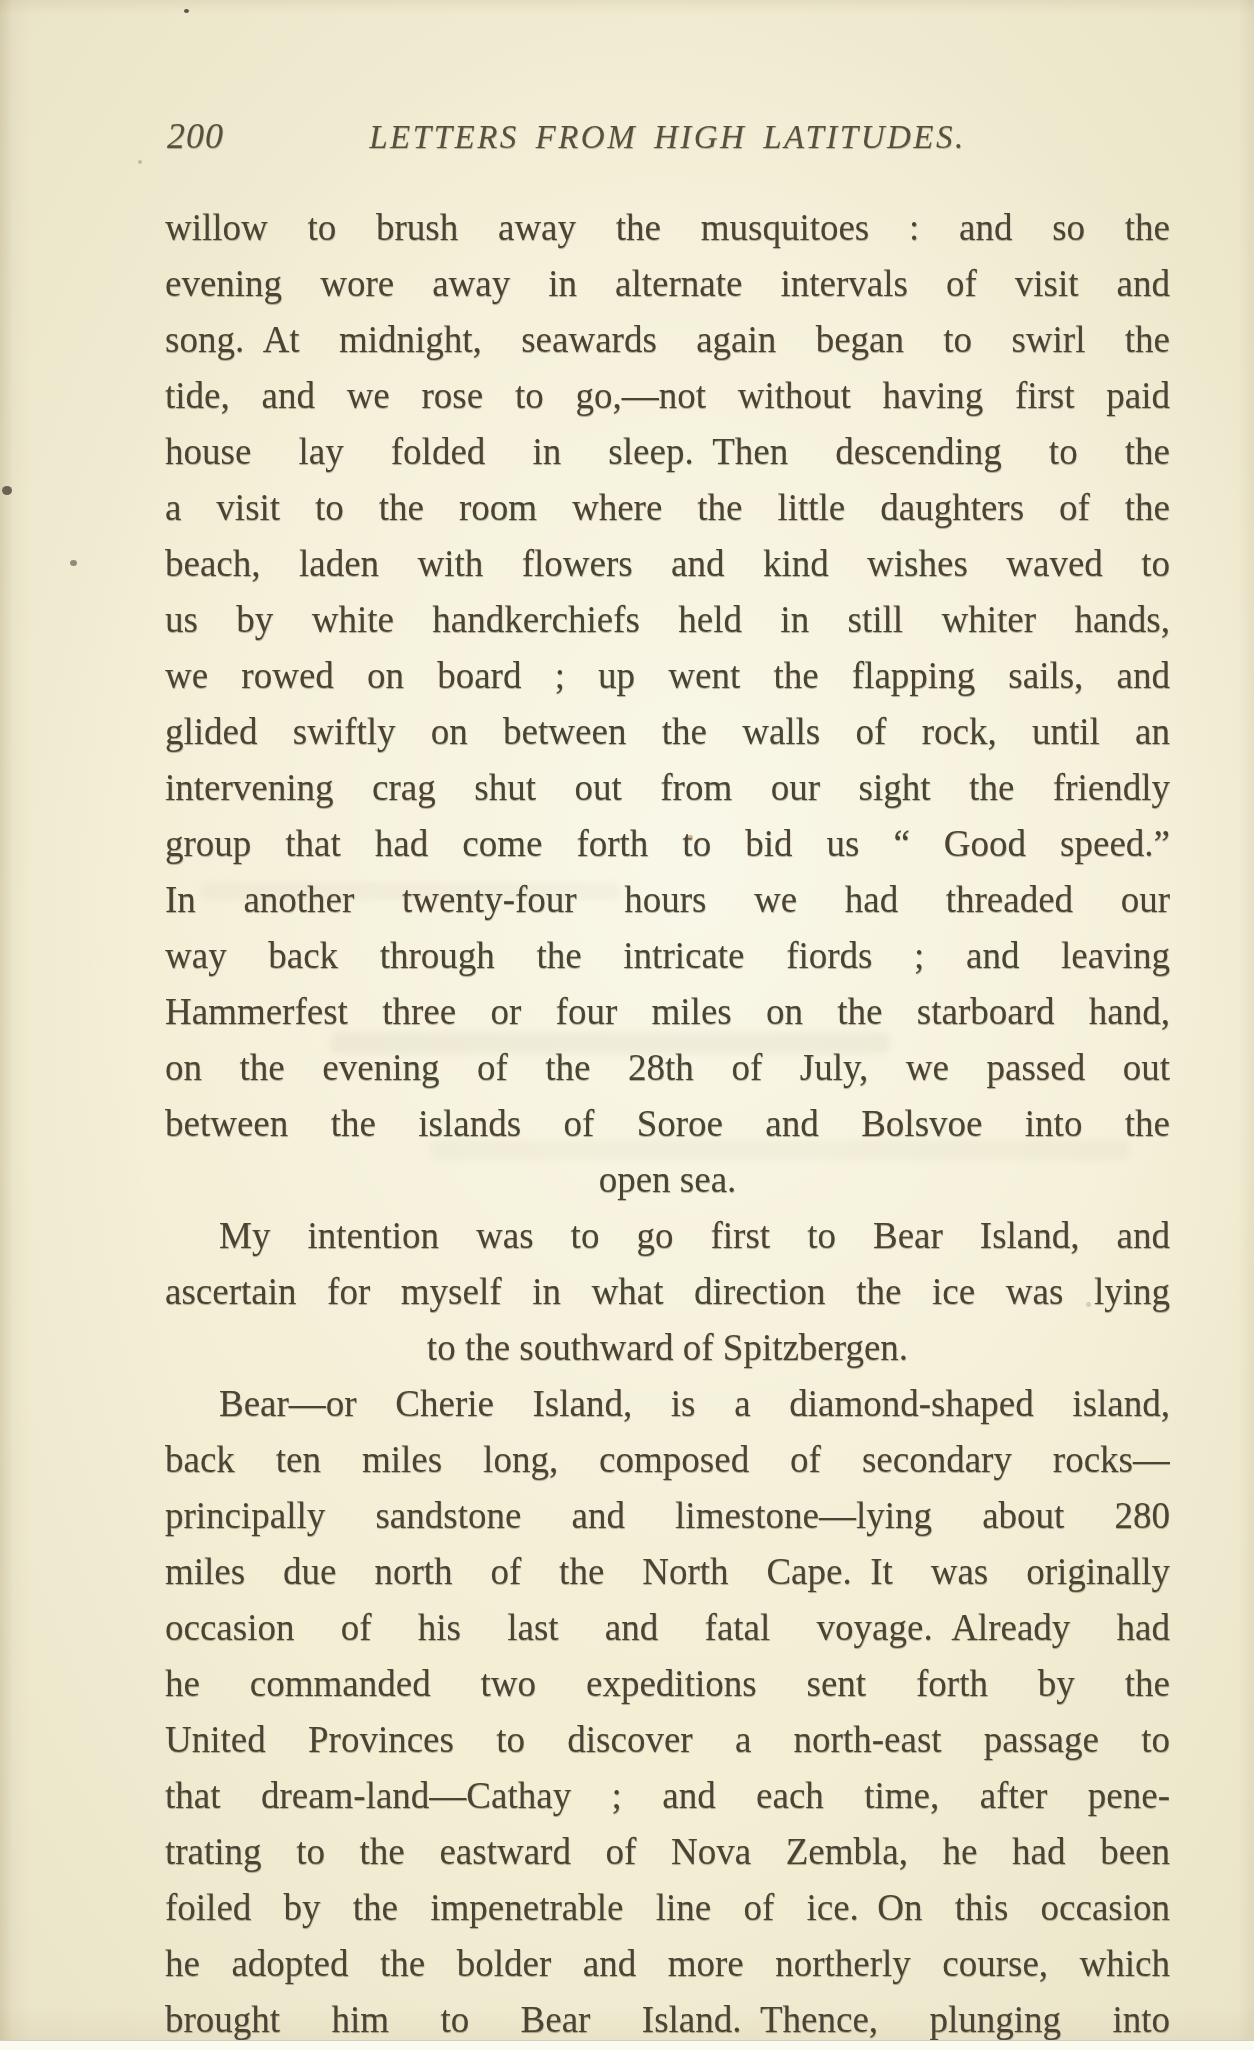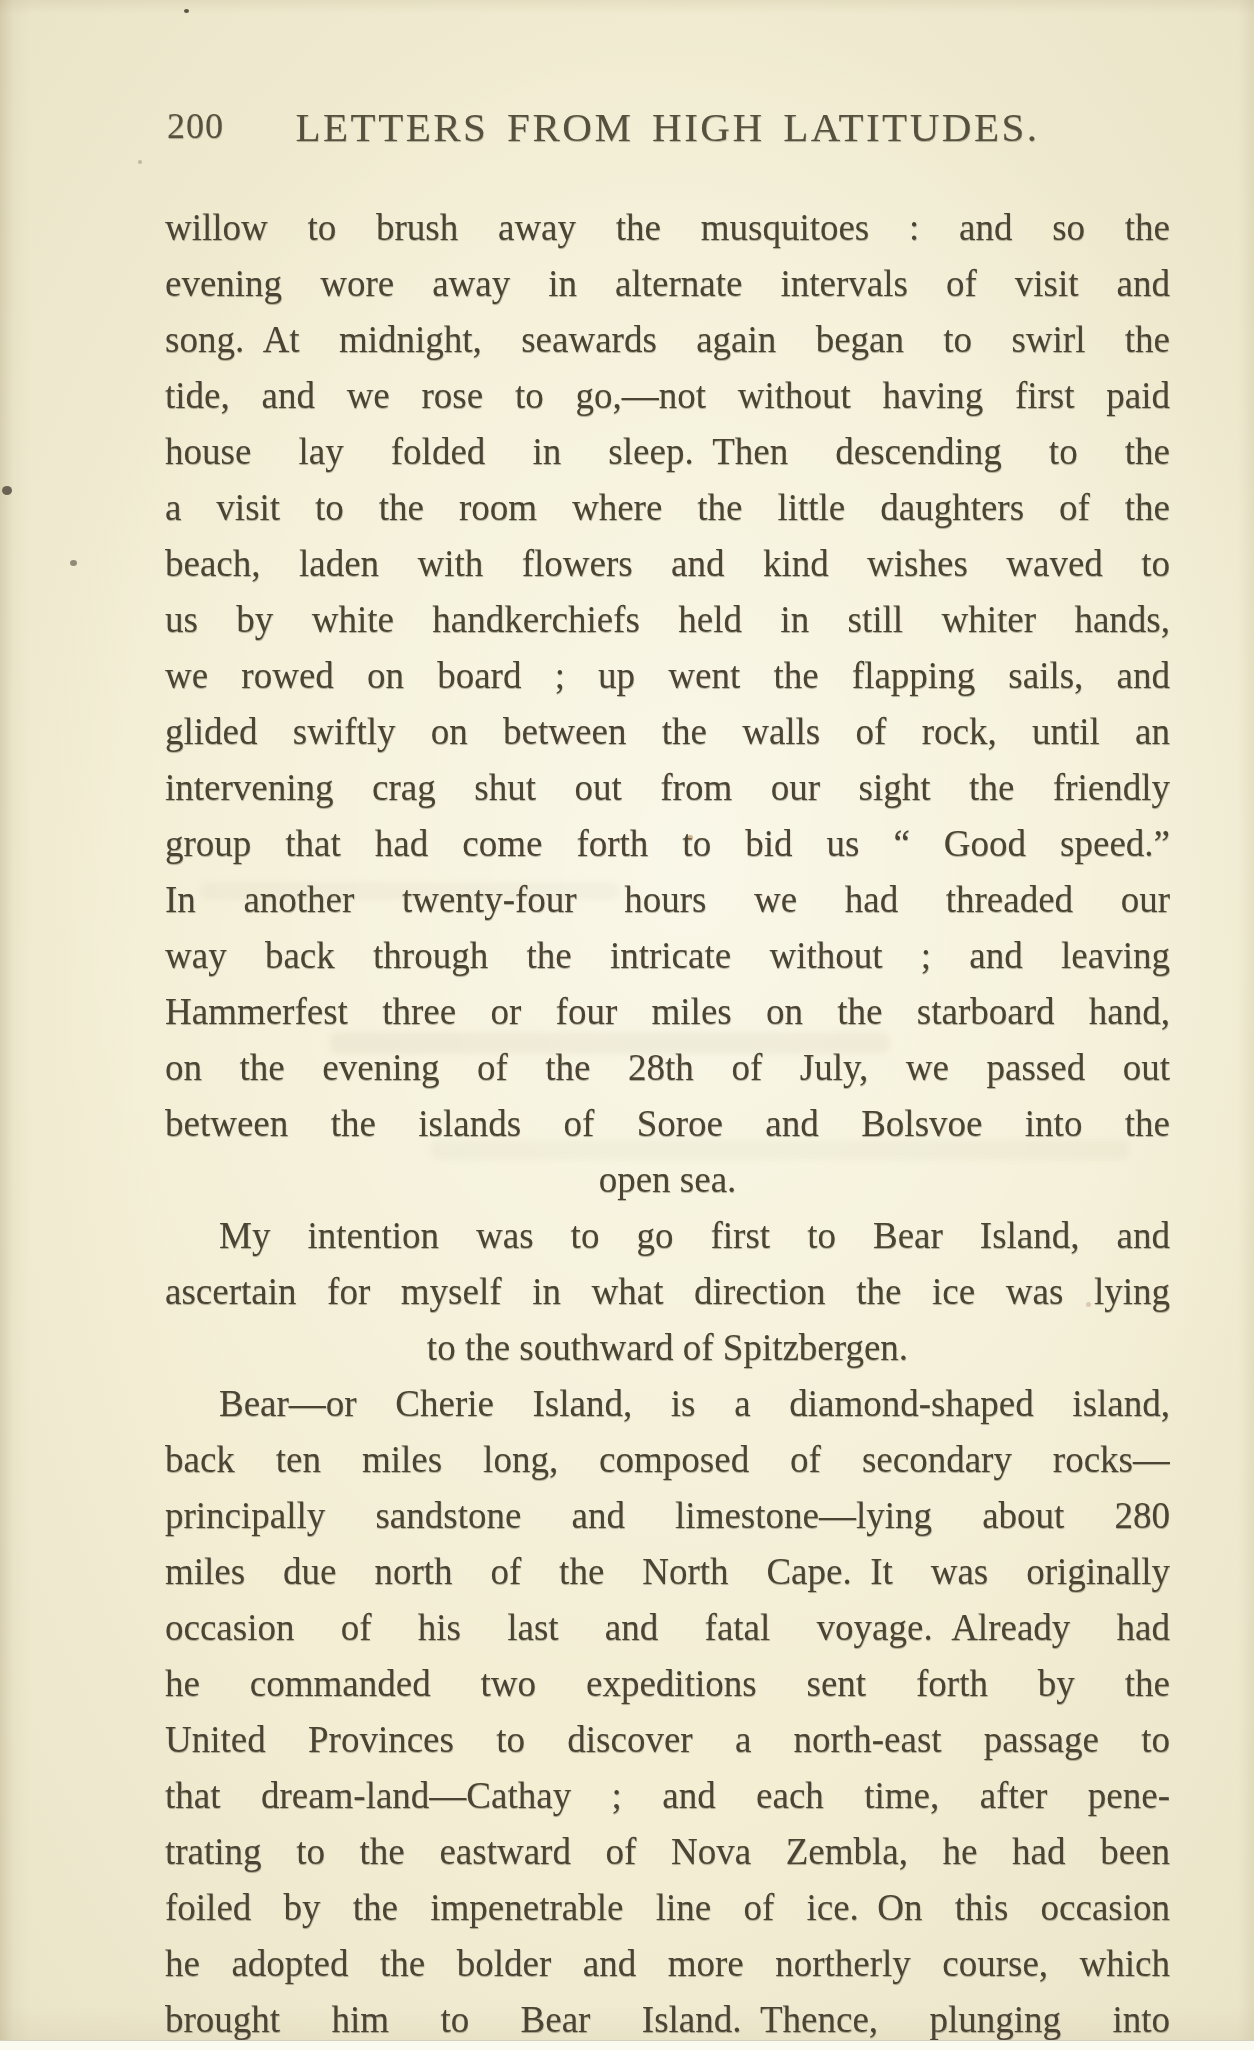--- a/index.html
+++ b/index.html
@@ -15,33 +15,34 @@
     background-image:
       radial-gradient(ellipse 900px 1200px at 55% 42%, rgba(255,255,249,0.55), rgba(255,255,249,0) 72%),
       radial-gradient(ellipse at 50% 50%, rgba(0,0,0,0) 55%, rgba(150,135,95,0.10) 100%),
       linear-gradient(90deg,  rgba(158,143,100,0.28) 0px, rgba(158,143,100,0.07) 13px, rgba(158,143,100,0) 30px),
       linear-gradient(270deg, rgba(158,143,100,0.14) 0px, rgba(158,143,100,0) 16px),
       linear-gradient(180deg, rgba(158,143,100,0.13) 0px, rgba(158,143,100,0) 14px),
       linear-gradient(0deg,   rgba(205,195,165,0.28) 0px, rgba(205,195,165,0) 44px);
   }
   
   .header-row {
-    position: absolute; top: 104px; left: 165px; width: 1005px; height: 44px;
+    position: absolute; top: 114px; left: 165px; width: 1005px; height: 44px;
     color: #56503e;
+    font-style: italic;
   }
   .page-number {
     position: absolute; left: 2px; top: 0;
     font-size: 36px; line-height: 44px;
     letter-spacing: 1px;
     text-shadow: 0.5px 0.5px 0.7px rgba(70,62,46,0.35);
   }
   .running-title {
     position: absolute; left: 0; top: 2px; width: 100%;
     text-align: center;
-    font-size: 41px; line-height: 42px;
+    font-size: 33px; line-height: 42px;
     letter-spacing: 2.5px;
     word-spacing: 6px;
     text-shadow: 0.5px 0.5px 0.7px rgba(70,62,46,0.35);
   }
   
   .text-block {
     position: absolute; top: 196px; left: 165px; width: 1005px;
     color: #4b4434;
     font-size: 37px;
     text-shadow: 0.4px 0.6px 0.7px rgba(64,56,40,0.38);
@@ -94,21 +95,21 @@
       <div class="text-line">tide, and we rose to go,—not without having first paid</div>
       <div class="text-line">house lay folded in sleep. Then descending to the</div>
       <div class="text-line">a visit to the room where the little daughters of the</div>
       <div class="text-line">beach, laden with flowers and kind wishes waved to</div>
       <div class="text-line">us by white handkerchiefs held in still whiter hands,</div>
       <div class="text-line">we rowed on board ; up went the flapping sails, and</div>
       <div class="text-line">glided swiftly on between the walls of rock, until an</div>
       <div class="text-line">intervening crag shut out from our sight the friendly</div>
       <div class="text-line">group that had come forth to bid us “ Good speed.”</div>
       <div class="text-line">In another twenty-four hours we had threaded our</div>
-      <div class="text-line">way back through the intricate without ; and leaving</div>
+      <div class="text-line">way back through the intricate fiords ; and leaving</div>
       <div class="text-line">Hammerfest three or four miles on the starboard hand,</div>
       <div class="text-line">on the evening of the 28th of July, we passed out</div>
       <div class="text-line">between the islands of Soroe and Bolsvoe into the</div>
       <div class="text-line plain">open sea.</div>
       <div class="text-line indent">My intention was to go first to Bear Island, and</div>
       <div class="text-line">ascertain for myself in what direction the ice was lying</div>
       <div class="text-line plain">to the southward of Spitzbergen.</div>
       <div class="text-line indent">Bear—or Cherie Island, is a diamond-shaped island,</div>
       <div class="text-line">back ten miles long, composed of secondary rocks—</div>
       <div class="text-line">principally sandstone and limestone—lying about 280</div>

